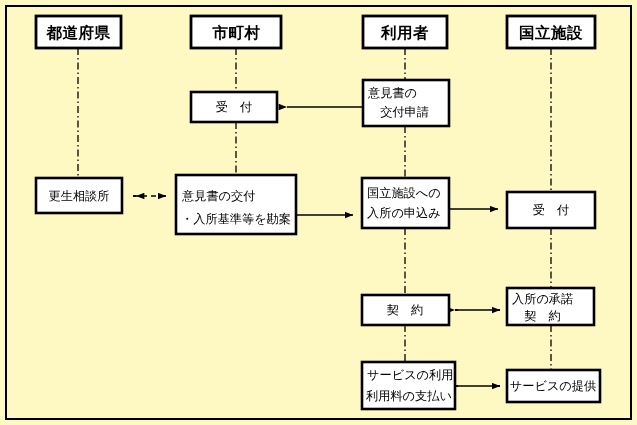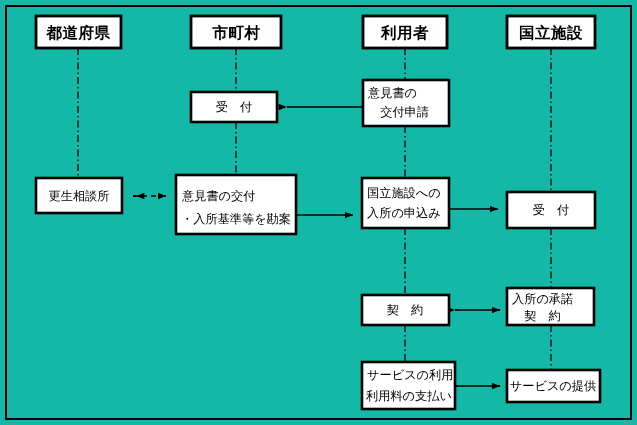--- a/index.html
+++ b/index.html
@@ -5,21 +5,21 @@
   html, body {
     margin: 0;
     padding: 0;
     background: #ffffff;
     font-family: "DejaVu Sans", "Liberation Sans", sans-serif;
   }
   #canvas {
     position: relative;
     width: 637px;
     height: 425px;
-    background: #14b8a6;
+    background: #fef9c3;
     overflow: hidden;
   }
   #diagram-svg {
     position: absolute;
     left: 0;
     top: 0;
     width: 637px;
     height: 425px;
   }
   .frame {

